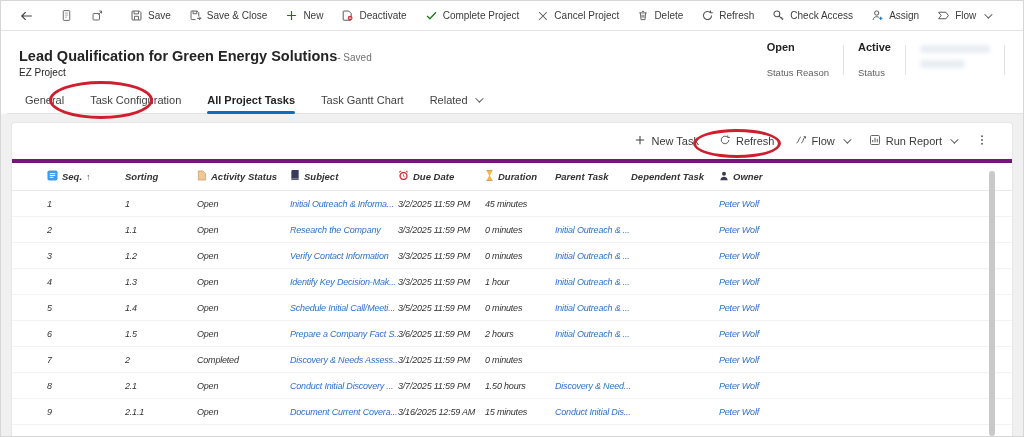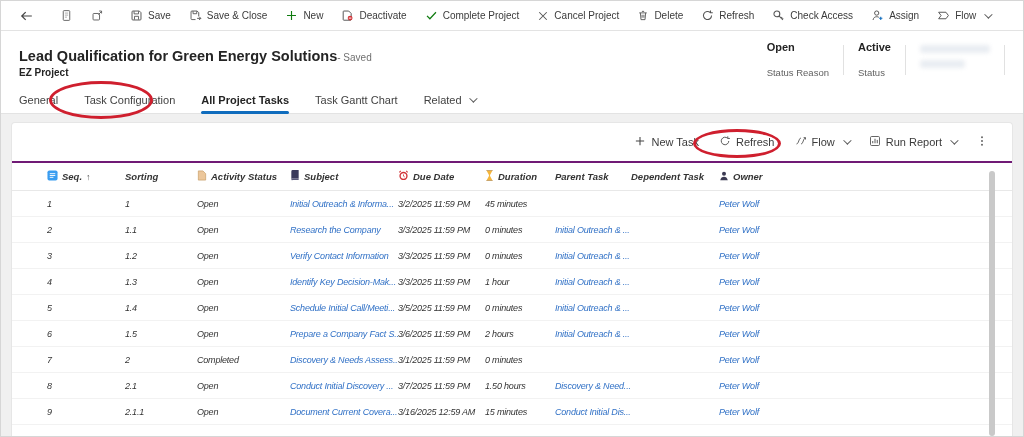--- a/index.html
+++ b/index.html
@@ -14,42 +14,42 @@
   .vdiv { width:1px; height:16px; background:#e1e1e1; margin:0 4px; }
   .spacer { flex:1; }
   .chev { width:6px; height:6px; border-right:1.3px solid #5a5a5a; border-bottom:1.3px solid #5a5a5a; transform:rotate(45deg) translateY(-2px); margin-left:3px; }
 
   
   .rec-header { position:absolute; top:30px; left:0; right:0; height:56px; background:#fff; }
   .title-wrap { position:absolute; left:18px; top:9px; }
   .title-line { display:flex; align-items:baseline; }
   .rec-title { font-size:14.5px; font-weight:bold; color:#242424; }
   .save-state { font-size:10px; color:#707070;margin-top:12px; }
-  .entity { font-size:10px; font-weight:bold; color:#242424; margin-top:3px; }
+  .entity { font-size:10px; font-weight:normal; color:#242424; margin-top:3px; }
   .head-right { position:absolute; right:18px; top:10px; display:flex; align-items:center; gap:14px; }
   .status-box { text-align:left; }
   .status-val { font-size:11px; font-weight:bold; color:#242424; }
   .status-lbl { font-size:9.5px; color:#616161; margin-top:14px; }
   .hdiv { width:1px; height:30px; background:#e1e1e1; }
   .redacted { width:70px; }
   .redacted .rl { height:8px; border-radius:3px; background:#e9edf2; filter:blur(2px); margin-bottom:7px; }
   .redacted .rl.short { width:45px; }
 
   
-  .tabbar { position:absolute; top:86px; left:0; right:0; height:27px; background:#fff; border-bottom:1px solid #e3e3e3;
+  .tabbar { position:absolute; top:86px; left:6px; right:0; height:27px; background:#fff; border-bottom:1px solid #e3e3e3;
             display:flex; align-items:center; padding-left:18px; gap:26px; }
   .tab { position:relative; font-size:11px; color:#424242; height:27px; display:flex; align-items:center; cursor:pointer; white-space:nowrap; gap:4px; }
   .tab.active { font-weight:bold; color:#242424; }
   .tab.active::after { content:""; position:absolute; left:0; right:0; bottom:0; height:2.5px; background:#0f6cbd; border-radius:2px; }
 
   
   .content { position:absolute; top:113px; left:0; right:0; bottom:0; background:#f0f0f0; }
   .card { position:absolute; top:8px; left:10px; right:10px; bottom:0; background:#fff; border:1px solid #e6e6e6; border-bottom:none; border-radius:4px 4px 0 0; }
 
-  .grid-toolbar { position:absolute; top:0; left:0; right:0; height:40px; border-bottom:2px solid #701a75;
+  .grid-toolbar { position:absolute; top:0; left:0; right:0; height:40px; border-bottom:4px solid #701a75;
                   display:flex; align-items:center; justify-content:flex-end; padding-right:16px; gap:4px; }
   .gcmd { display:flex; align-items:center; gap:5px; font-size:11px; color:#3b3b3b; padding:0 8px; height:26px; cursor:pointer; border-radius:2px; white-space:nowrap; }
 
   
   .grid { position:absolute; top:40px; left:0; right:0; bottom:0; overflow:hidden;font-style:italic; }
   .grid-row, .grid-head { display:grid; grid-template-columns:35px 78px 72px 93px 108px 87px 70px 76px 88px 1fr; align-items:center; }
   .grid-head { height:28px; border-bottom:1px solid #e8e8e8; }
   .grid-row { height:26px; border-bottom:1px solid #f2f2f2; cursor:pointer; }
   .hcell { display:flex; align-items:center; gap:4px; font-size:9.5px; font-weight:bold; color:#333; white-space:nowrap; overflow:hidden; cursor:pointer; }
   .cell { font-size:9px; color:#333; white-space:nowrap; overflow:hidden; padding-right:8px; letter-spacing:-0.2px; }

